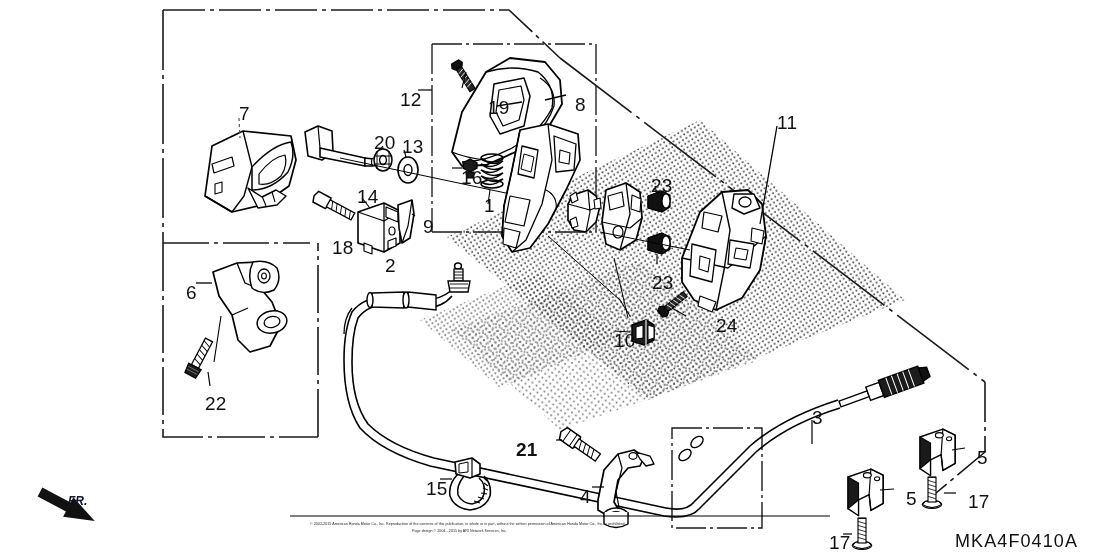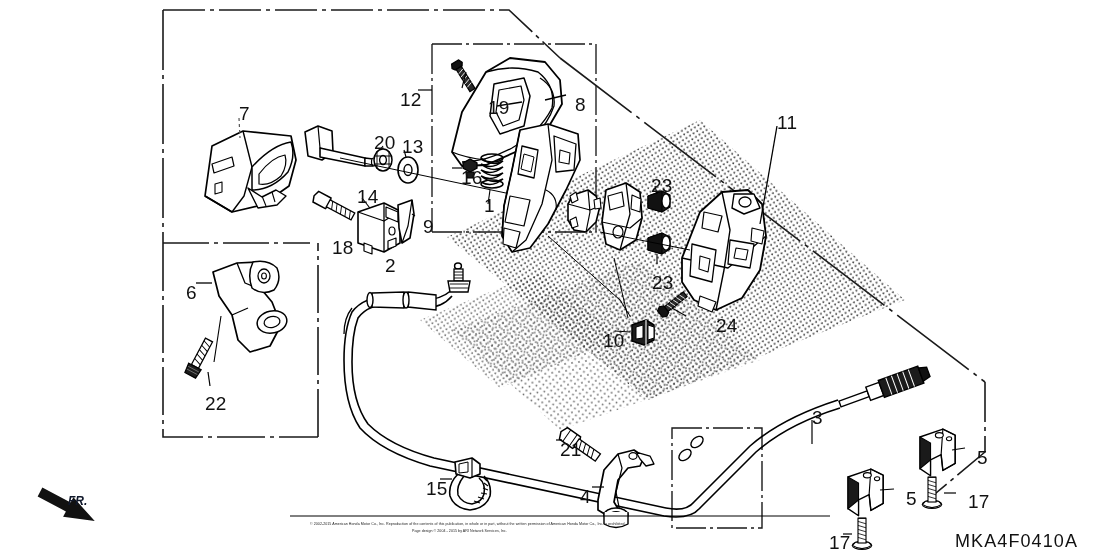--- a/index.html
+++ b/index.html
@@ -363,33 +363,33 @@
       <div class="lbl" style="left: 484px; top: 196px;">1</div>
       <div class="lbl" style="left: 385px; top: 256px;">2</div>
       <div class="lbl" style="left: 812px; top: 408px;">3</div>
       <div class="lbl" style="left: 580px; top: 487px;">4</div>
       <div class="lbl" style="left: 977px; top: 448px;">5</div>
       <div class="lbl" style="left: 906px; top: 489px;">5</div>
       <div class="lbl" style="left: 186px; top: 283px;">6</div>
       <div class="lbl" style="left: 239px; top: 104px;">7</div>
       <div class="lbl" style="left: 575px; top: 95px;">8</div>
       <div class="lbl" style="left: 423px; top: 217px;">9</div>
-      <div class="lbl" style="left: 603px; top: 331px;">10</div>
+      <div class="lbl" style="left: 603px; top: 331px; padding-left: 11px;">10</div>
       <div class="lbl" style="left: 777px; top: 113px;">11</div>
       <div class="lbl" style="left: 400px; top: 90px;">12</div>
       <div class="lbl" style="left: 402px; top: 137px;">13</div>
       <div class="lbl" style="left: 357px; top: 187px;">14</div>
       <div class="lbl" style="left: 426px; top: 479px;">15</div>
       <div class="lbl" style="left: 437px; top: 168px; margin-left: 24px;">16</div>
       <div class="lbl" style="left: 968px; top: 492px;">17</div>
       <div class="lbl" style="left: 829px; top: 533px;">17</div>
       <div class="lbl" style="left: 332px; top: 238px;">18</div>
       <div class="lbl" style="left: 472px; top: 98px; margin-left: 16px;">19</div>
       <div class="lbl" style="left: 374px; top: 133px;">20</div>
-      <div class="lbl" style="left: 560px; top: 440px;">21</div>
+      <div class="lbl" style="left: 516px; top: 440px; font-weight: bold;">21</div>
       <div class="lbl" style="left: 205px; top: 394px; text-align: center;">22</div>
       <div class="lbl" style="left: 651px; top: 176px;">23</div>
       <div class="lbl" style="left: 652px; top: 273px;">23</div>
       <div class="lbl" style="left: 696px; top: 316px; margin-left: 20px;">24</div>
     </div>
 
 <div class="pn" style="left:955px;top:531px;">MKA4F0410A</div>
 
 <div class="fr" style="left:68px;top:494px;">FR.</div>
 

